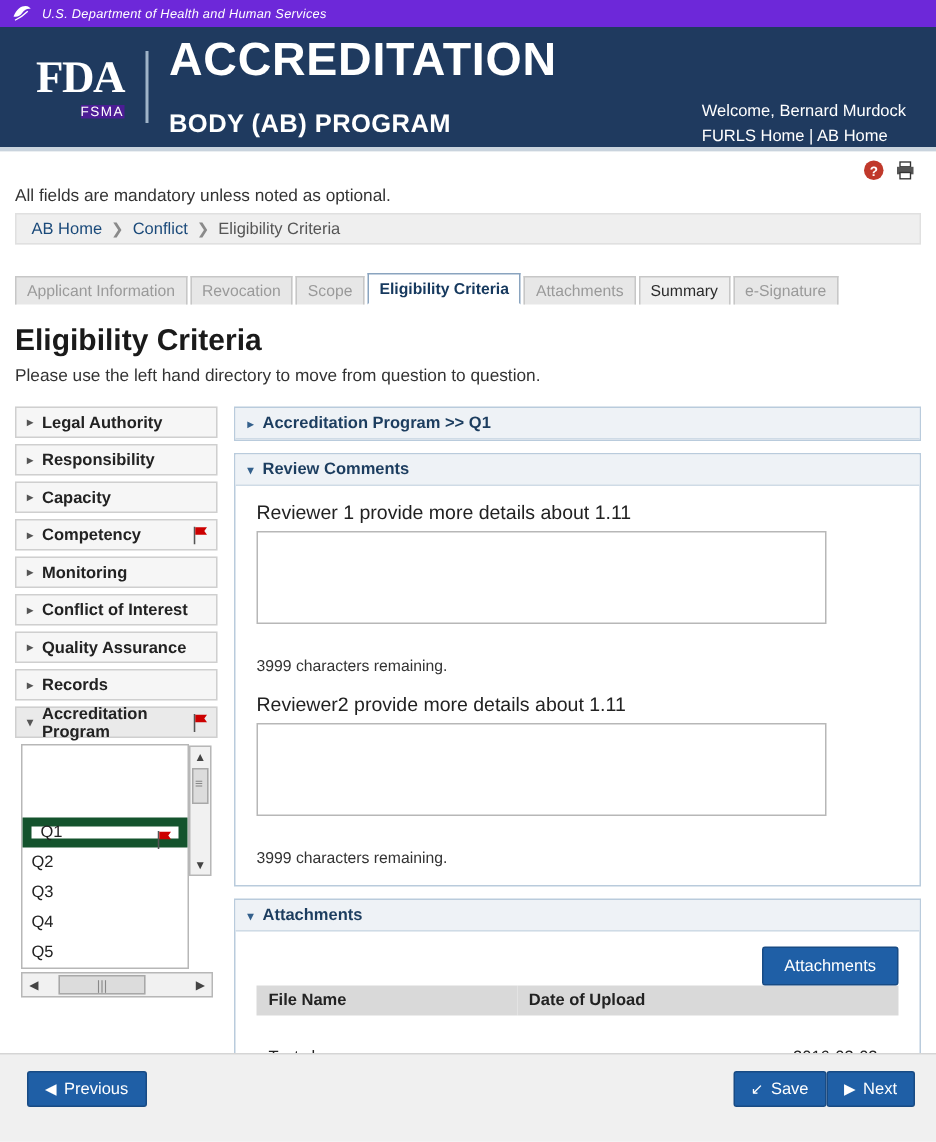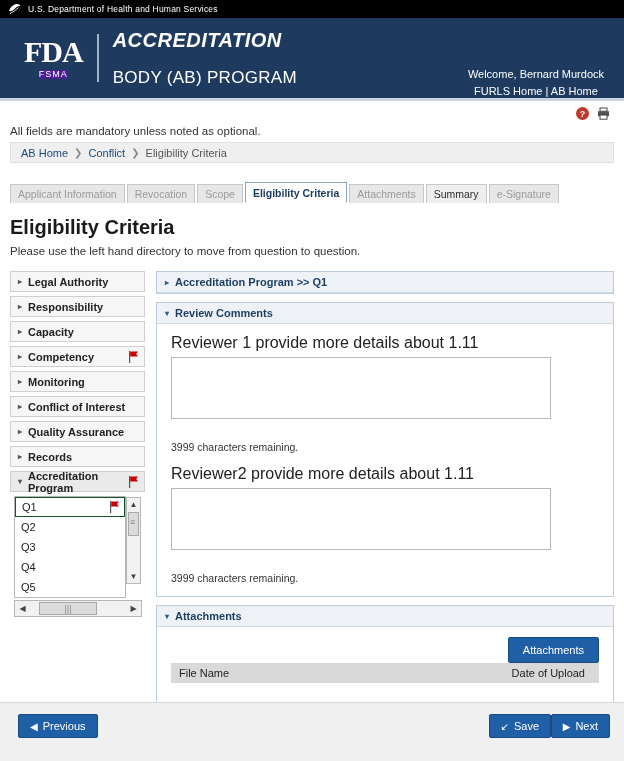--- a/index.html
+++ b/index.html
@@ -9,52 +9,52 @@
     background:#ffffff;
     font-family:"Liberation Sans", sans-serif;
     font-size:12px;
     color:#222;
     overflow:hidden;
   }
   .page { position:relative; width:624px; height:761px; background:#f0f0f0; }
 
   
   .hhs-bar {
-    height:18px; background:#000000; color:#fff;
+    height:18px; background:#6d28d9; color:#fff;
     display:flex; align-items:center; gap:6px; padding-left:8px;
-    font-size:8.5px; letter-spacing:.2px;
+    font-size:8.5px; letter-spacing:.2px;font-style:italic;
   }
   .hhs-logo { width:14px; height:14px; position:relative; }
   .hhs-logo svg { display:block; }
 
   
   .fda-header {
     position:relative; height:83px; background:#1f3a5f;
     border-bottom:3px solid #9fb3c8;
     display:flex; align-items:center;
   }
   .fda-header:after{
     content:""; position:absolute; left:0; right:0; bottom:-3px; height:3px; background:#c9d3dd;
   }
   .fda-logo-wrap { display:flex; align-items:center; margin-left:24px; }
   .fda-mark {
     color:#fff; font-family:"Liberation Serif", serif; line-height:1;
-    text-align:center;
+    text-align:right;
   }
   .fda-mark .fda { font-size:30px; font-weight:bold; letter-spacing:-1px; }
   .fda-mark .fsma {
     font-size:9px; font-family:"Liberation Sans", sans-serif; letter-spacing:1px;
     background:#4c1d95; display:inline-block; margin-top:1px;
   }
   .divider-v { width:2px; height:48px; background:#9fb3c8; margin:0 14px; }
   .prog-title { color:#fff; line-height:1.05; }
-  .prog-title .l1 { font-size:20px; font-weight:bold; letter-spacing:.5px;font-style:italic; }
-  .prog-title .l2 { font-size:17px; letter-spacing:.3px; margin-top:18px; }
+  .prog-title .l1 { font-size:31px; font-weight:bold; letter-spacing:.5px; }
+  .prog-title .l2 { font-size:17px; letter-spacing:.3px; margin-top:18px;font-weight:bold; }
   .welcome {
-    position:absolute; right:20px; top:48px; text-align:center;
+    position:absolute; right:20px; top:48px; text-align:left;
     color:#fff; font-size:11px; line-height:1.5;
   }
   .welcome a { color:#fff; text-decoration:none; }
 
   
   .content { background:#ffffff; padding:0 0 0 0; position:relative; }
 
   .util-icons { position:absolute; right:14px; top:6px; display:flex; gap:8px; align-items:center; }
   .icon-help { width:13px; height:13px; border-radius:50%; background:#c0392b; color:#fff;
     font-size:9px; font-weight:bold; display:flex; align-items:center; justify-content:center; }
@@ -104,21 +104,21 @@
   .flag svg { display:block; }
 
   .qlist {
     border:1px solid #b7b7b7; background:#fff; width:112px; margin-left:4px;
     position:relative;
   }
   .qrow {
     height:20px; display:flex; align-items:center; padding-left:6px;
     font-size:11px; color:#222; border-bottom:0px solid transparent; position:relative;
   }
-  .qrow.sel { border:1px solid #14532d; background:#fff; font-weight:normal; }
+  .qrow.sel { border:6px solid #14532d; background:#fff; font-weight:normal;margin-top:48px; }
   .qrow .flag { right:4px; top:3px; }
 
   .vscroll {
     position:absolute; right:-16px; top:0; width:15px; height:87px;
     border:1px solid #b7b7b7; background:#f1f1f1;
   }
   .vscroll .arrow { height:13px; display:flex; align-items:center; justify-content:center; font-size:8px; color:#444; }
   .vscroll .thumb { position:absolute; top:14px; left:1px; width:11px; height:24px; background:#dcdcdc; border:1px solid #a8a8a8; }
   .vscroll .thumb:after{ content:"\2261"; position:absolute; left:1px; top:4px; font-size:9px; color:#888; }
   .vscroll .bottomarrow { position:absolute; bottom:0; left:0; right:0; }
@@ -136,39 +136,39 @@
 
   
   .panel { border:1px solid #b9cbdc; background:#fff; margin-bottom:8px; }
   .panel-head {
     background:#eef2f6; border-bottom:1px solid #cfdbe6; height:21px;
     display:flex; align-items:center; padding-left:8px; font-size:11px; font-weight:bold; color:#1c3d5f;
   }
   .panel-head .caret { margin-right:6px; font-size:8px; color:#33608c; }
   .panel-body { padding:10px 14px 12px 14px; }
 
-  .field-label { font-size:16px; color:#222; margin-bottom:5px; }
+  .field-label { font-size:13px; color:#222; margin-bottom:5px; }
   textarea.cmt {
     width:380px; height:62px; border:1px solid #b7b7b7; background:#fff;
     resize:none; font-family:"Liberation Sans", sans-serif; font-size:11px; padding:3px;
   }
   .remaining { font-size:10.5px; color:#333; margin-top:19px; margin-bottom:12px; }
 
   .attach-btn {
     background:#1f5fa6; color:#fff; border:1px solid #184b84; font-size:11px;
     padding:6px 14px; border-radius:2px; float:right; cursor:pointer;
   }
   .clearfix::after { content:""; display:block; clear:both; }
 
   .file-table { width:100%; border-collapse:collapse; margin-top:12px; }
   .file-table th {
-    background:#d9d9d9; color:#222; font-size:11px; font-weight:normal; text-align:left;
+    background:#d9d9d9; color:#222; font-size:11px; font-weight:bold; text-align:left;
     padding:4px 8px; border:none; height:19px;
   }
-  .file-table th.right { text-align:right; padding-right:14px; }
+  .file-table th.right { text-align:left; padding-right:14px; }
   .file-table td { font-size:11px; padding:22px 8px; color:#222; }
   .file-table td.right { text-align:right; padding-right:14px; }
 
   
   .footer {
     position:absolute; left:0; right:0; bottom:0; height:59px;
     background:#f0f0f0; border-top:1px solid #d5d5d5;
   }
   .btn {
     display:inline-flex; align-items:center; gap:5px;

